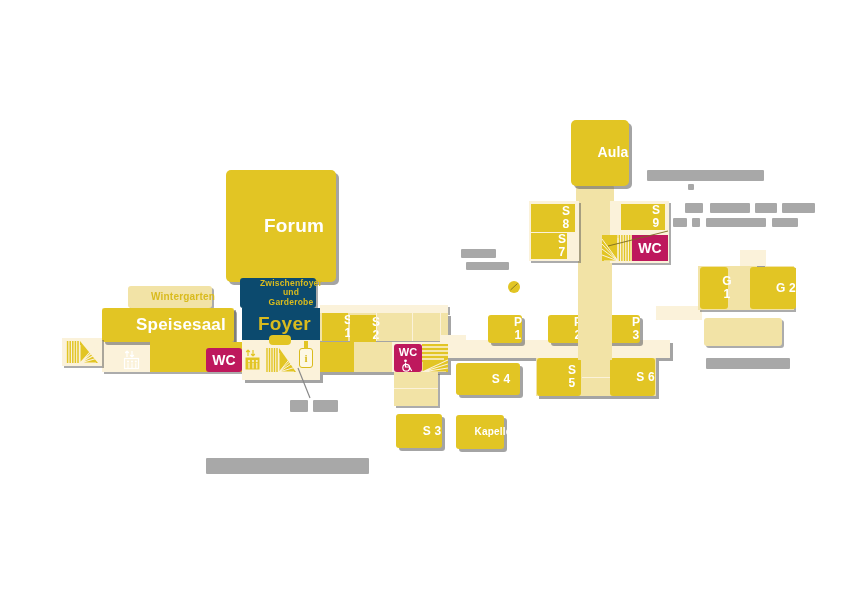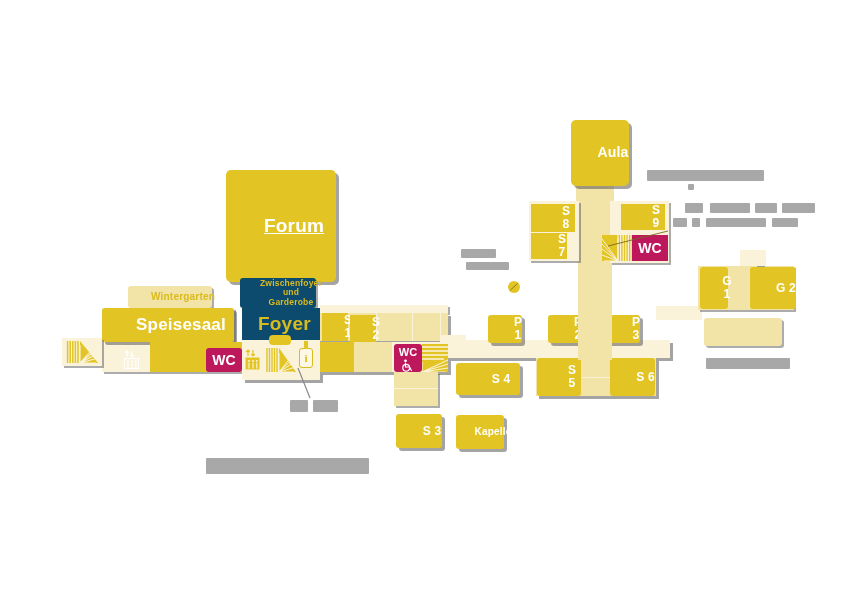--- a/index.html
+++ b/index.html
@@ -122,21 +122,21 @@
     position: absolute;
     border-radius: 50%;
     background: #e2c524;
   }
 </style>
 </head>
 <body>
 
 <div id="plan">
 
-  <div class="rm gold sh rad t-xl" style="left:226px; top:170px; width:110px; height:112px;text-decoration:underline;">
+  <div class="rm gold sh rad t-xl" style="left:226px; top:170px; width:110px; height:112px;">
     <span>Forum</span>
   </div>
 
   <div class="rm pale sh-sm rad-sm" style="left:240px; top:278px; width:76px; height:30px; flex-direction:column; font-size:8.5px;">
     <span>Zwischenfoyer</span>
     <span>und Garderobe</span>
   </div>
 
   <div class="rm cream sh-sm rad-sm t-xs" style="left:128px; top:286px; width:84px; height:22px;">
     <span>Wintergarten</span>

